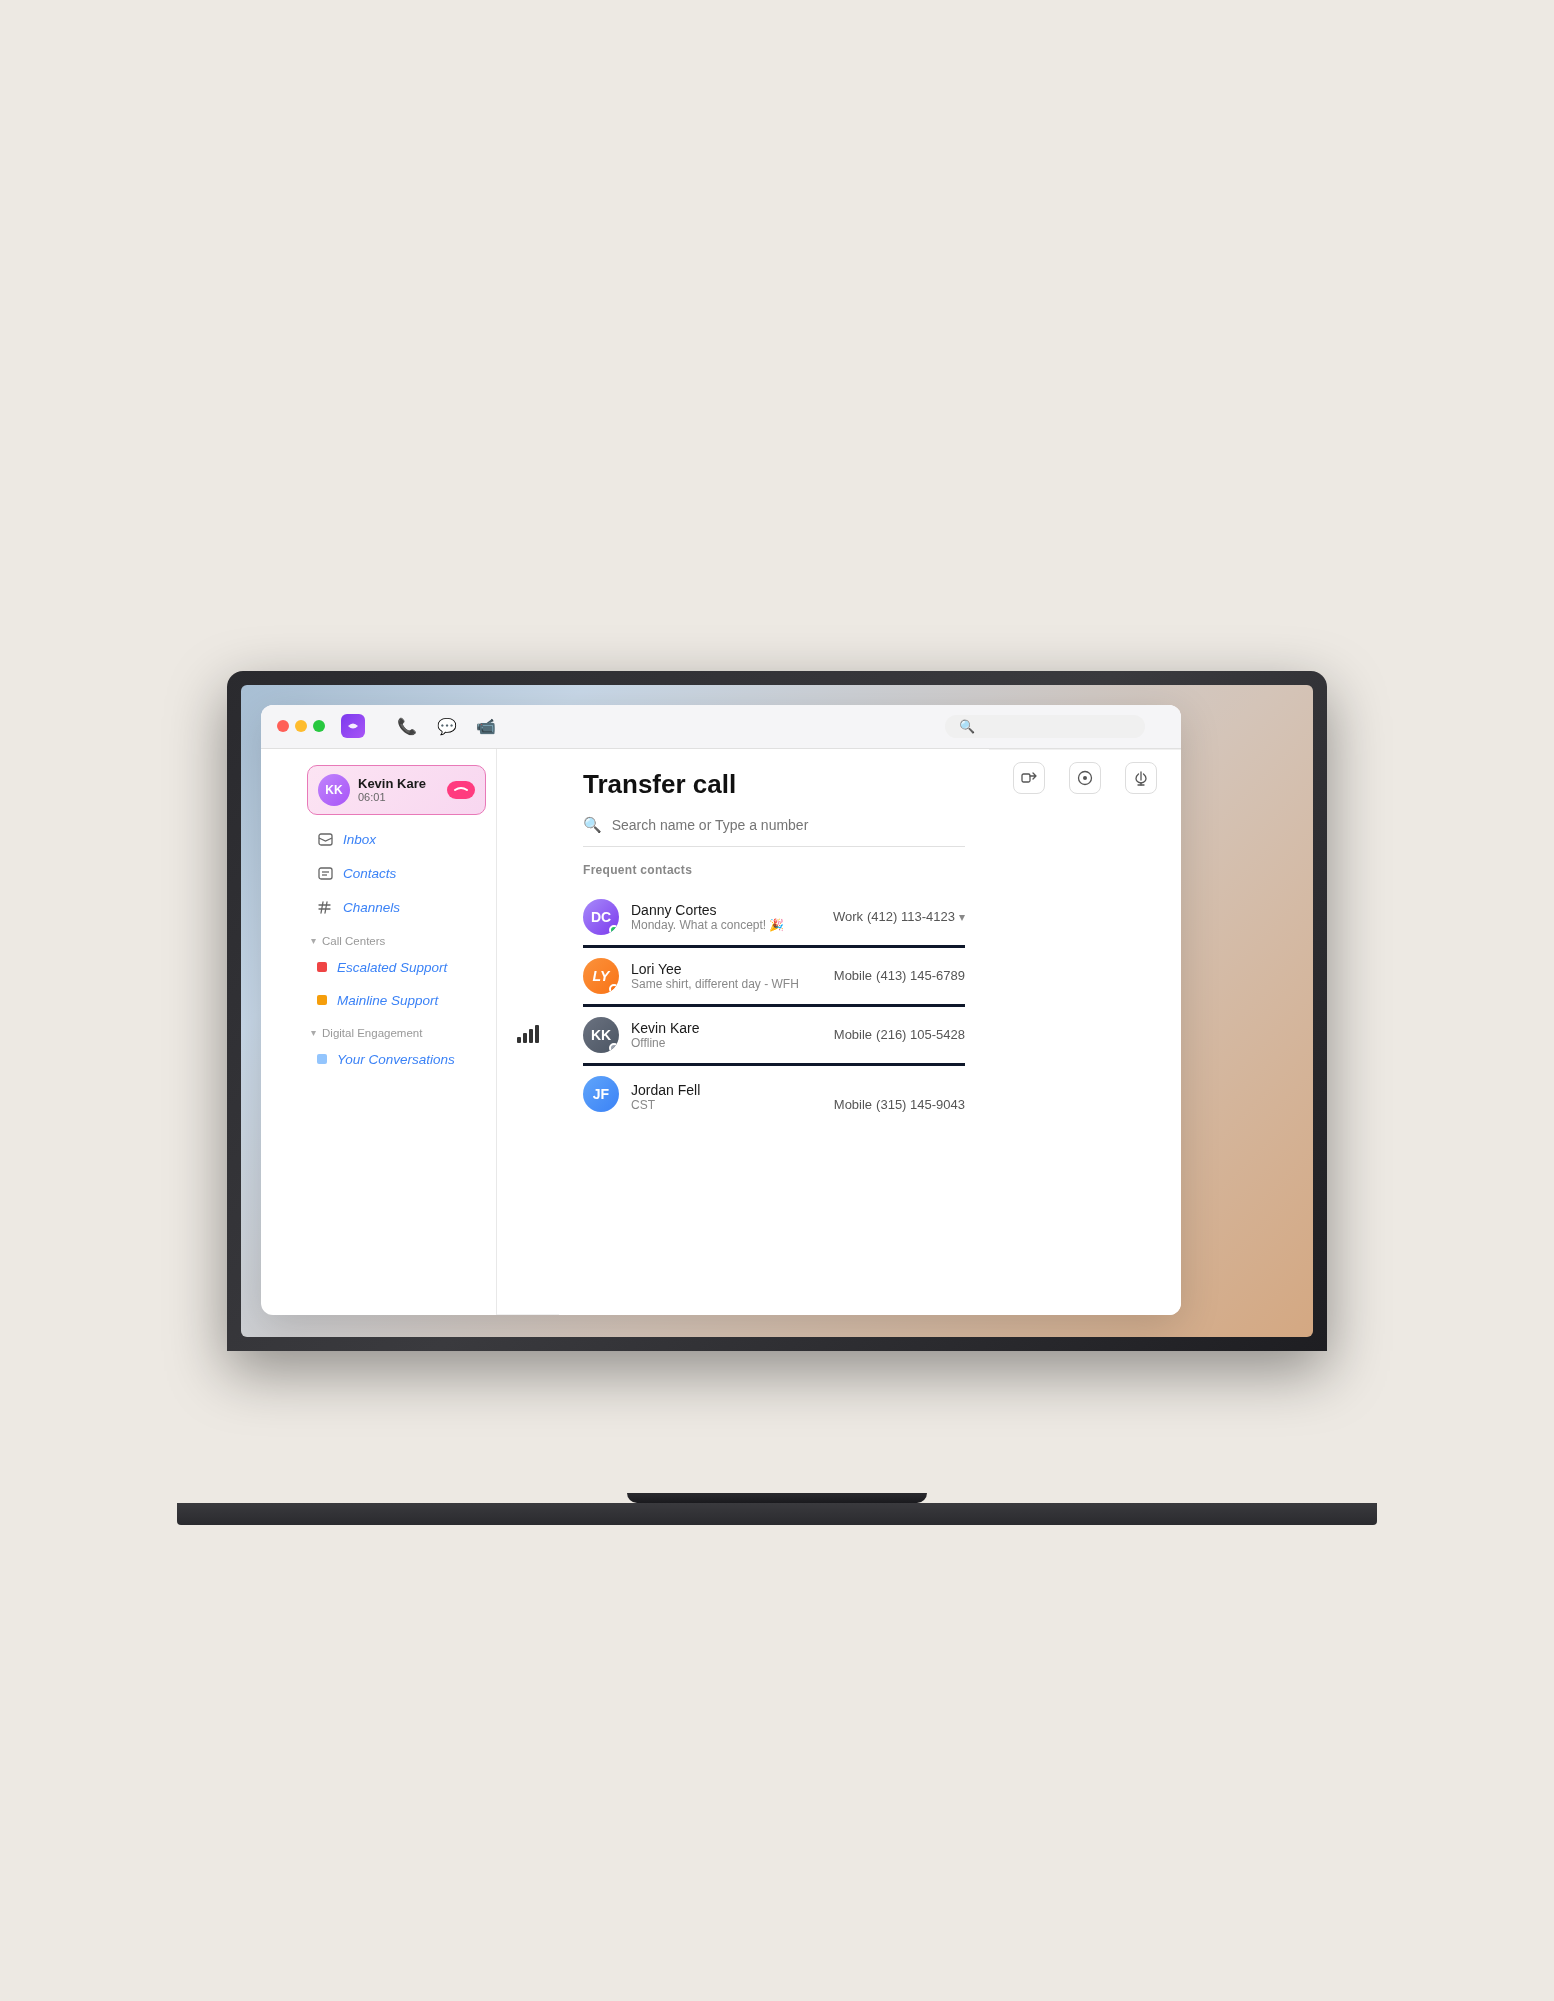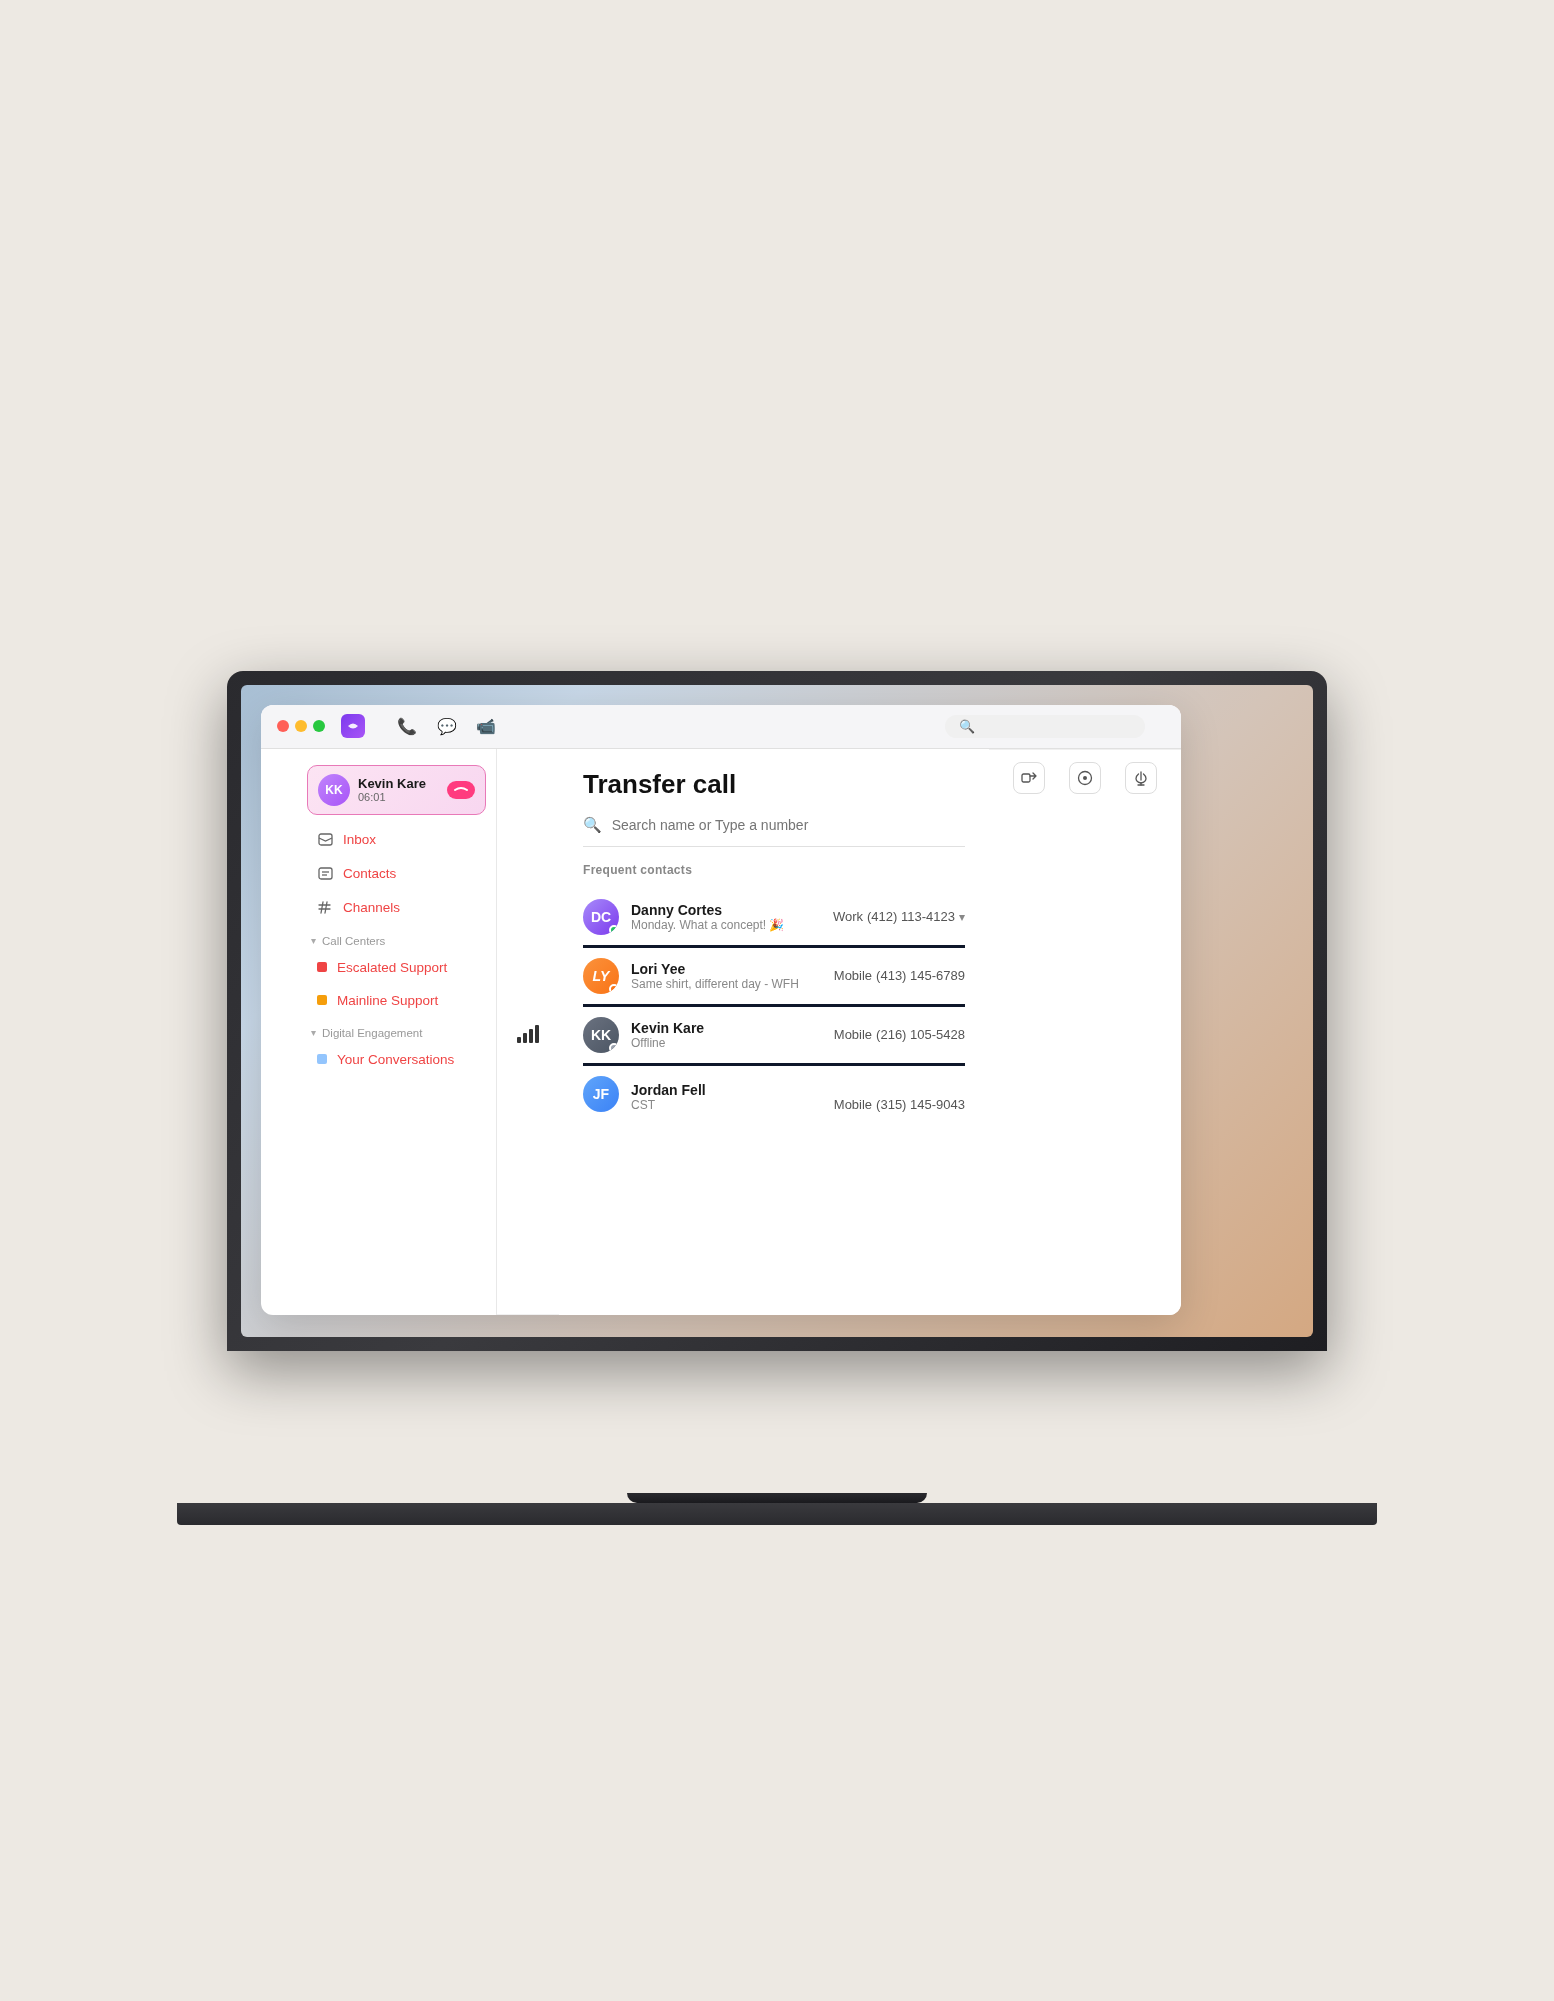--- a/index.html
+++ b/index.html
@@ -205,22 +205,23 @@
 
     
     .nav-item {
       display: flex;
       align-items: center;
       gap: 10px;
       padding: 8px 14px;
       cursor: pointer;
       border-radius: 6px;
       margin: 1px 6px;
-      color: #ef4444;
+      color: #3b82f6;
       font-size: 13.5px;
+      font-style: italic;
     }
 
     .nav-item-icon {
       width: 16px;
       height: 16px;
       color: #666;
       display: flex;
       align-items: center;
       justify-content: center;
       font-size: 14px;
@@ -370,21 +371,21 @@
     .status-green { background: #22c55e; }
     .status-orange { background: #f97316; }
     .status-gray { background: #9ca3af; }
 
     .contact-info {
       flex: 1;
     }
 
     .contact-name {
       font-size: 14px;
-      font-weight: 700;
+      font-weight: 400;
       color: #1a1a1a;
     }
 
     .contact-status {
       font-size: 12px;
       color: #888;
     }
 
     .contact-phone {
       font-size: 13px;

